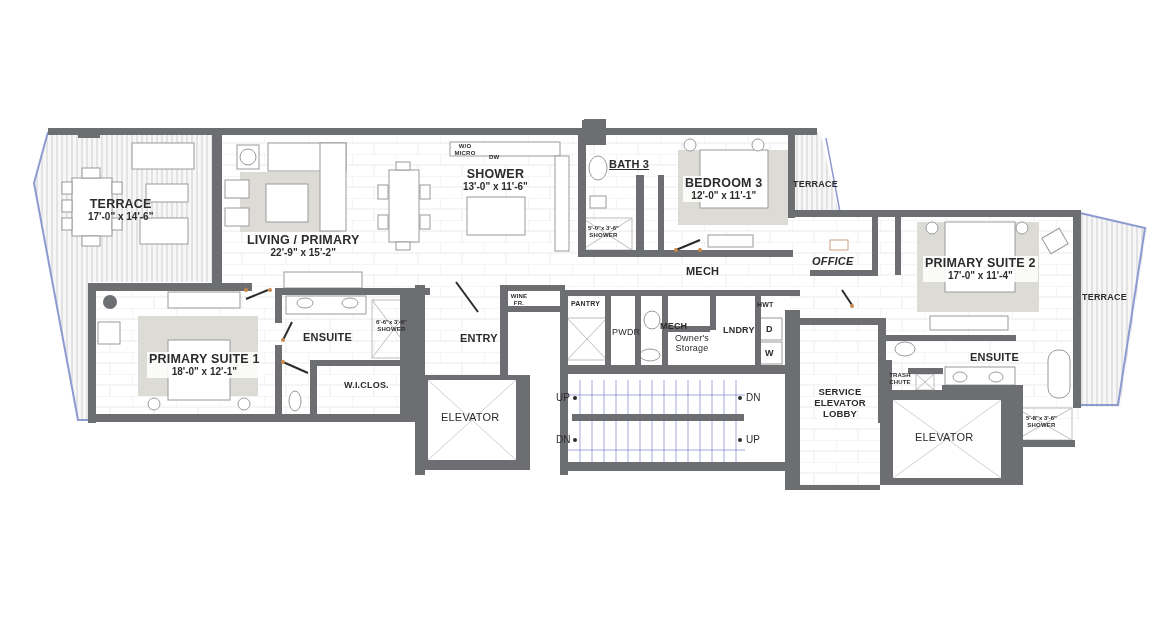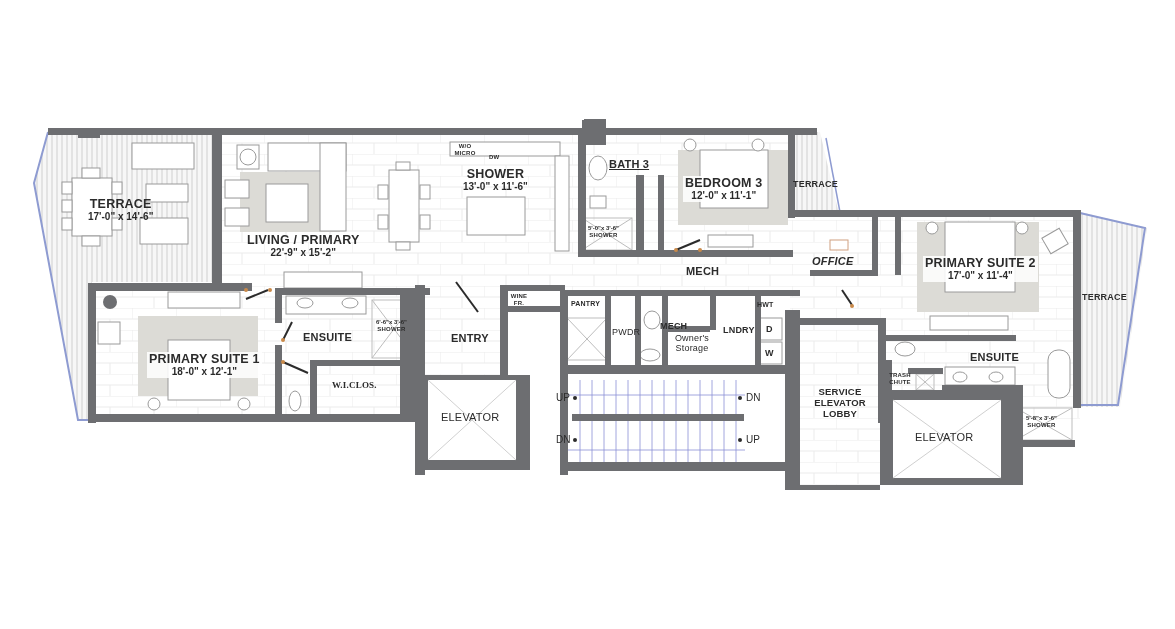--- a/index.html
+++ b/index.html
@@ -349,37 +349,37 @@
 </div>
 <div class="label sm reg" style="left:612px;top:327px;">
   <div class="name">PWDR</div>
 </div>
 <div class="label xs" style="left:571px;top:300px;">
   <div class="name" style="font-size:7px;">PANTRY</div>
 </div>
 <div class="label xs" style="left:510px;top:293px;width:18px;white-space:normal;">
   <div class="name">WINE FR.</div>
 </div>
-<div class="label md" style="left:427px;top:332px;padding-left:24px;">
+<div class="label md" style="left:436px;top:332px;padding-left:24px;">
   <div class="name">ENTRY</div>
 </div>
 <div class="label md reg" style="left:441px;top:411px;">
   <div class="name">ELEVATOR</div>
 </div>
 <div class="label lg" style="left:147px;top:352px;">
   <div class="name bgw">PRIMARY SUITE 1</div>
   <div class="dim bgw">18'-0" x 12'-1"</div>
 </div>
 <div class="label md" style="left:303px;top:331px;">
   <div class="name">ENSUITE</div>
 </div>
 <div class="label xs" style="left:376px;top:319px;">
   <div class="dim">6'-6"x 3'-6"</div>
   <div class="name">SHOWER</div>
 </div>
-<div class="label sm" style="left:332px;top:380px;font-family:Liberation Serif, serif;">
+<div class="label sm" style="left:344px;top:380px;">
   <div class="name">W.I.CLOS.</div>
 </div>
 
 <span class="stair-tag" style="left:556px;top:392px;">UP</span>
 <span class="stair-tag" style="left:746px;top:392px;">DN</span>
 <span class="stair-tag" style="left:556px;top:434px;">DN</span>
 <span class="stair-tag" style="left:746px;top:434px;">UP</span>
 
 </body></html>

